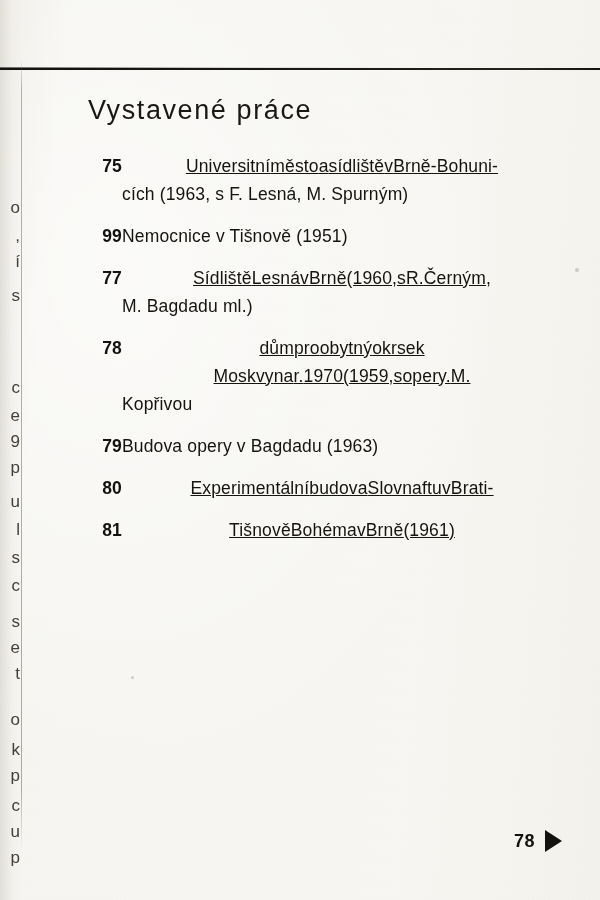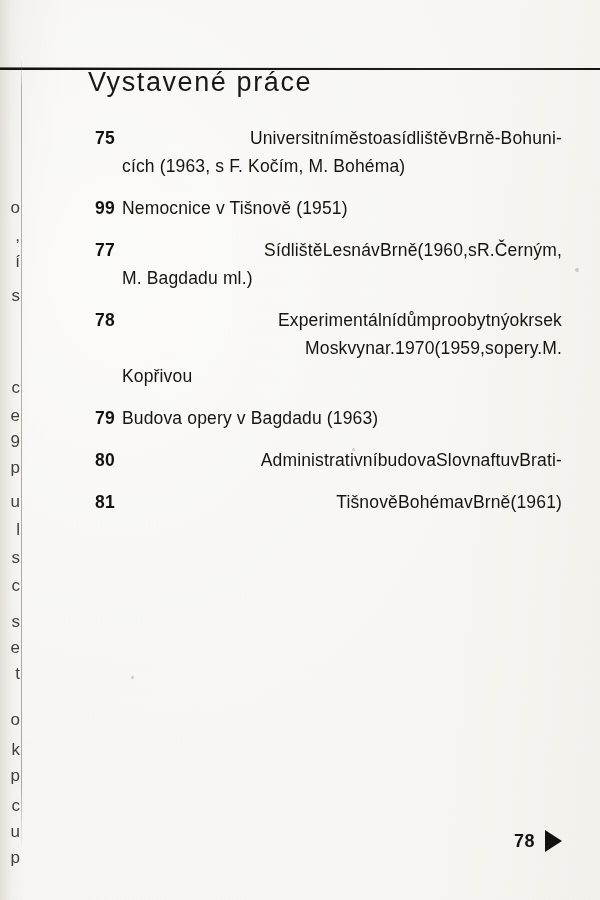--- a/index.html
+++ b/index.html
@@ -83,21 +83,21 @@
     white-space: nowrap;
     text-align: right;
     opacity: 0.88;
     direction: rtl;
   }
 
   
   .content {
     position: absolute;
     left: 88px;
-    top: 68px;
+    top: 96px;
     width: 474px;
   }
 
   .heading {
     font-size: 27px;
     font-weight: 400;
     letter-spacing: 1.6px;
     color: #17151200;
     color: #1a1814;
     margin: 0 0 26px 0;
@@ -110,38 +110,39 @@
     margin-bottom: 14px;
   }
 
   .entry-num {
     flex: 0 0 34px;
     font-size: 17.5px;
     font-weight: 700;
     color: #131210;
     line-height: 28px;
     letter-spacing: 0.2px;
-    text-align: center;
+    text-align: right;
   }
 
   .entry-body {
     flex: 1 1 auto;
     font-size: 17.5px;
     line-height: 28px;
     color: #16140f;
     letter-spacing: 0.15px;
   }
 
   .line {
     display: block;
     white-space: nowrap;
   }
   .line.justify {
     display: flex;
-    justify-content: flex-end;
+    justify-content: center;
+    text-decoration: underline;
   }
   .line.justify > span {
     white-space: pre;
   }
 
   
   .footer {
     position: absolute;
     right: 38px;
     bottom: 48px;
@@ -218,21 +219,21 @@
           <div class="entry-num">75</div>
           <div class="entry-body">
             <span class="line justify">
               <span>Universitní</span>
               <span>město</span>
               <span>a</span>
               <span>sídliště</span>
               <span>v</span>
               <span>Brně-Bohuni-</span>
             </span>
-            <span class="line">cích (1963, s F. Kočím, M. Bohéma)</span>
+            <span class="line">cích (1963, s F. Lesná, M. Spurným)</span>
           </div>
         </div>
         <div class="entry">
           <div class="entry-num">99</div>
           <div class="entry-body">
             <span class="line">Nemocnice v Tišnově (1951)</span>
           </div>
         </div>
         <div class="entry">
           <div class="entry-num">77</div>
@@ -247,21 +248,20 @@
               <span>R.</span>
               <span>Černým,</span>
             </span>
             <span class="line">M. Bagdadu ml.)</span>
           </div>
         </div>
         <div class="entry">
           <div class="entry-num">78</div>
           <div class="entry-body">
             <span class="line justify">
-              <span>Experimentální</span>
               <span>dům</span>
               <span>pro</span>
               <span>obytný</span>
               <span>okrsek</span>
             </span>
             <span class="line justify">
               <span>Moskvy</span>
               <span>na</span>
               <span>r.</span>
               <span>1970</span>
@@ -276,21 +276,21 @@
         <div class="entry">
           <div class="entry-num">79</div>
           <div class="entry-body">
             <span class="line">Budova opery v Bagdadu (1963)</span>
           </div>
         </div>
         <div class="entry">
           <div class="entry-num">80</div>
           <div class="entry-body">
             <span class="line justify">
-              <span>Administrativní</span>
+              <span>Experimentální</span>
               <span>budova</span>
               <span>Slovnaftu</span>
               <span>v</span>
               <span>Brati-</span>
             </span>
           </div>
         </div>
         <div class="entry">
           <div class="entry-num">81</div>
           <div class="entry-body">

